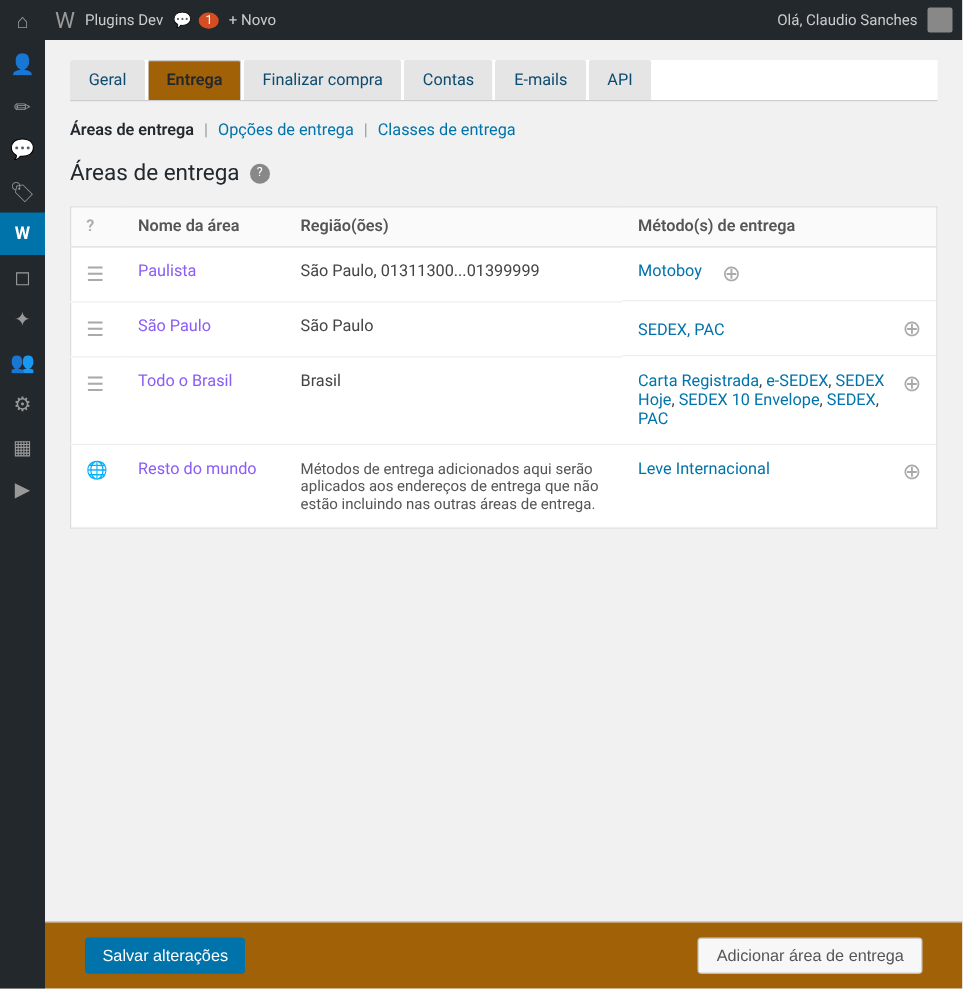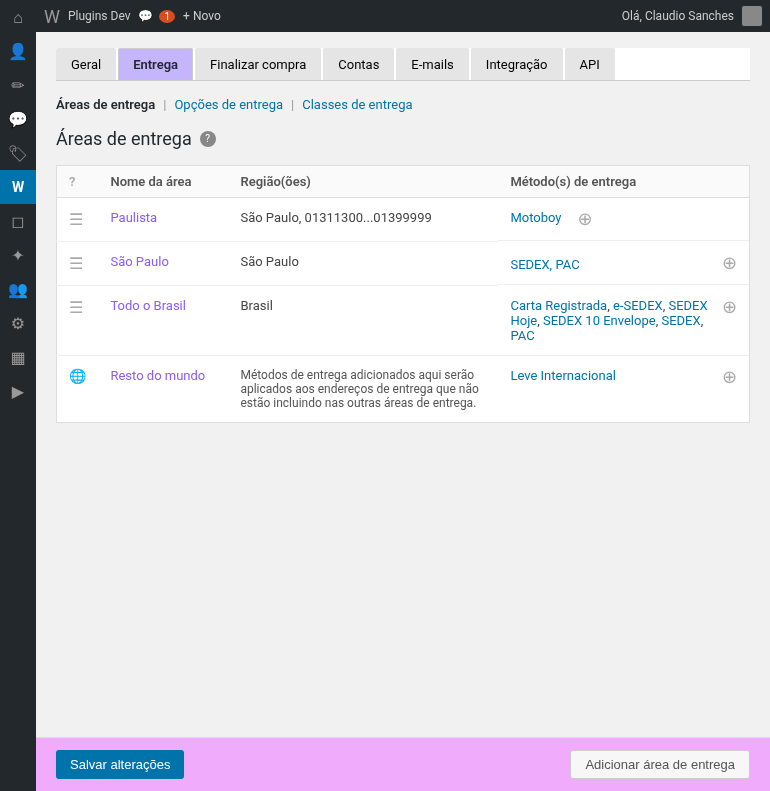--- a/index.html
+++ b/index.html
@@ -78,27 +78,27 @@
       align-items: flex-end;
       padding: 0 0 0 0;
       margin-bottom: 16px;
     }
     .tab {
       padding: 8px 14px;
       border: 1px solid transparent;
       border-bottom: none;
       font-size: 13px;
       cursor: pointer;
-      color: #000000;
+      color: #0c4a6e;
       background: #e5e5e5;
       margin-right: 2px;
       border-radius: 2px 2px 0 0;
     }
     .tab.active {
-      background: #c4b5fd;
+      background: #a16207;
       border-color: #ccc;
       border-bottom-color: #fff;
       color: #23282d;
       font-weight: 600;
     }
 
     
     .subnav {
       display: flex;
       gap: 8px;
@@ -165,23 +165,23 @@
       cursor: pointer;
       background: none;
       border: none;
       padding: 0;
       line-height: 1;
     }
     .world-icon { color: #aaa; font-size: 14px; }
 
     
     .bottom-bar {
-      background: #f0abfc;
+      background: #a16207;
       border-top: 1px solid #ddd;
-      padding: 12px 20px;
+      padding: 12px 32px;
       display: flex;
       align-items: center;
       justify-content: space-between;
       flex-shrink: 0;
     }
     .btn-primary {
       background: #0073aa;
       color: #fff;
       border: none;
       padding: 7px 14px;
@@ -244,21 +244,20 @@
   </div>
 
   <div class="content-wrapper">
 
     <div class="tabs-bar">
       <div class="tab">Geral</div>
       <div class="tab active">Entrega</div>
       <div class="tab">Finalizar compra</div>
       <div class="tab">Contas</div>
       <div class="tab">E-mails</div>
-      <div class="tab">Integração</div>
       <div class="tab">API</div>
     </div>
 
     <div class="subnav">
       <span class="subnav-label">Áreas de entrega</span>
       <span class="subnav-sep">|</span>
       <a href="#">Opções de entrega</a>
       <span class="subnav-sep">|</span>
       <a href="#">Classes de entrega</a>
     </div>

